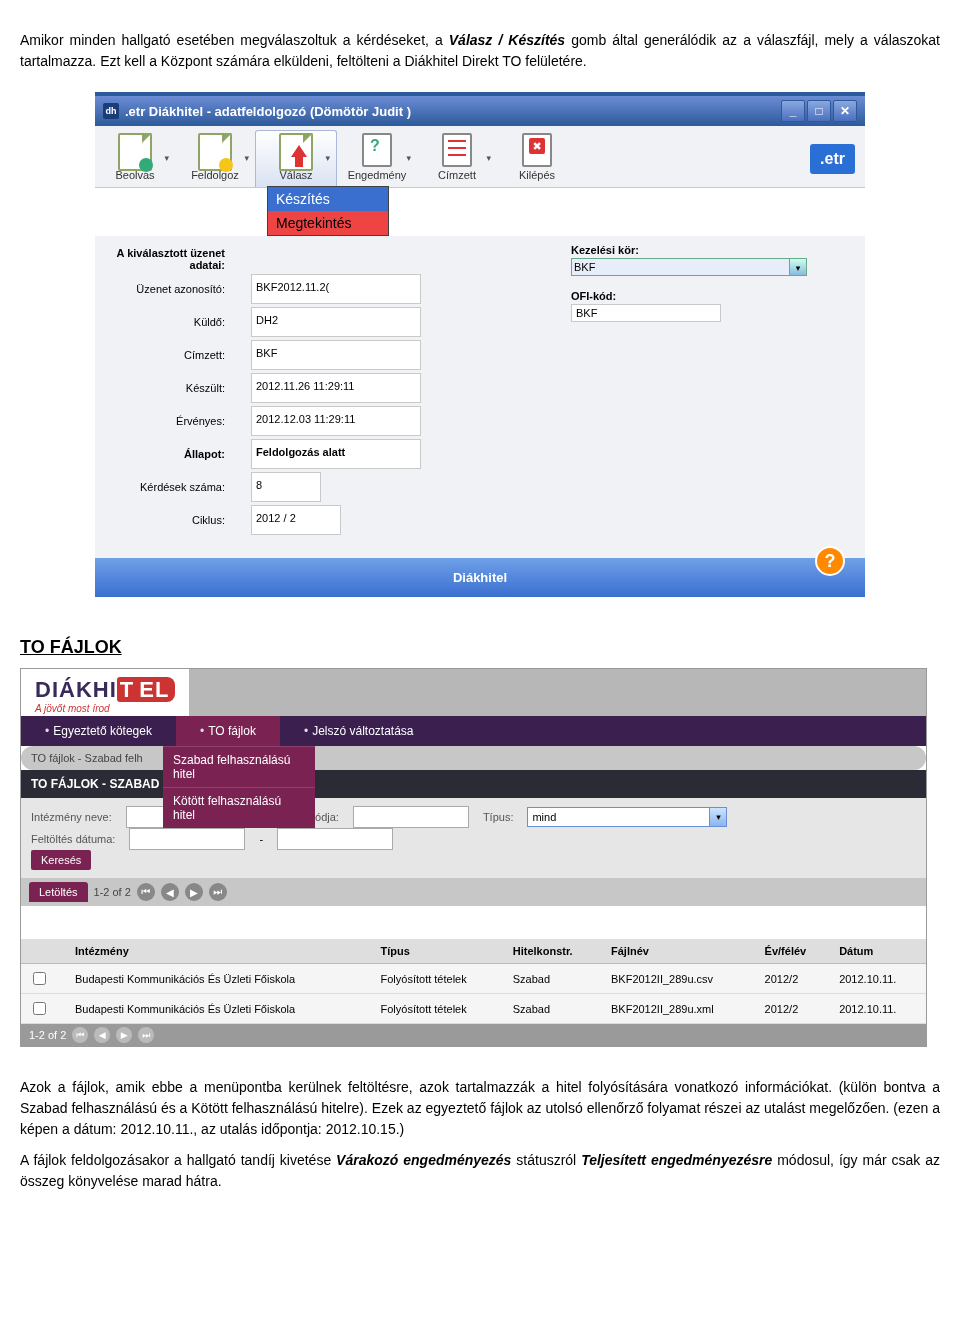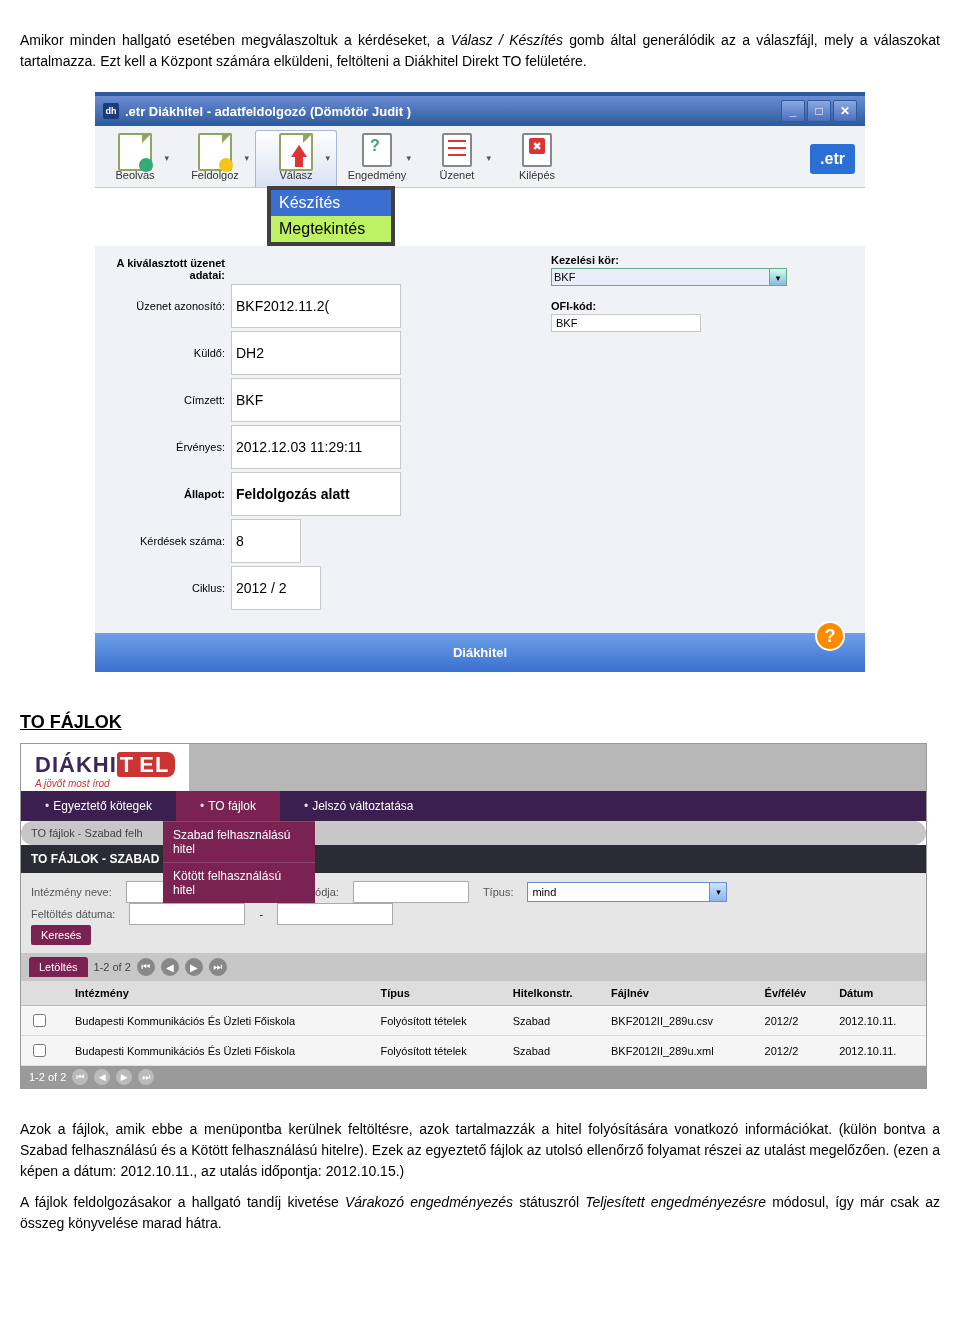--- a/index.html
+++ b/index.html
@@ -8,21 +8,21 @@
     font-family: Arial, sans-serif;
     font-size: 14px;
     background: #fff;
     width: 920px;
   }
   .para {
     text-align: justify;
     line-height: 1.5;
     margin: 10px 0;
   }
-  .bolditalic { font-weight: normal; font-style: italic; }
+  .bolditalic { font-weight: bold; font-style: italic; }
   .screenshot1 {
     margin: 20px auto;
     width: 770px;
     border-top: 4px solid #2c5a9a;
   }
   .titlebar {
     background: linear-gradient(#6c8cd4, #2c5a9a);
     color: #fff;
     padding: 4px 8px;
     display: flex;
@@ -64,29 +64,29 @@
   .arrow-up { width:0;height:0;border:8px solid transparent;border-bottom:12px solid #d33; position:absolute; left:10px; top:2px; }
   .arrow-up::after{content:"";position:absolute;left:-4px;top:12px;width:8px;height:10px;background:#d33;}
   .q-icon { width:26px;height:30px;border:2px solid #888;background:#fff;border-radius:2px;position:relative;margin:0 auto;}
   .q-icon::before{content:"?";position:absolute;left:6px;top:2px;color:#3a7;font-weight:bold;font-size:16px;}
   .list-icon{width:26px;height:30px;border:2px solid #888;background:#fff;border-radius:2px;position:relative;margin:0 auto;}
   .list-icon .l{height:2px;background:#d33;margin:5px 4px 0 4px;}
   .x-icon{width:26px;height:30px;border:2px solid #888;background:#fff;border-radius:2px;position:relative;margin:0 auto;}
   .x-icon::before{content:"✖";position:absolute;left:5px;top:3px;color:#fff;background:#d33;width:16px;height:16px;line-height:16px;text-align:center;font-size:11px;border-radius:2px;}
   .dropdown-menu {
     position: relative; margin-left: 172px; width: 120px; margin-top:-2px;
-    background:#bef264; border:4px solid #404040; font-size:16px; z-index:5;
+    background:#ef4444; border:1px solid #404040; font-size:14px; z-index:5;
   }
   .dropdown-menu .dm-item { padding:4px 8px; }
   .dropdown-menu .dm-item.sel { background:#3a6fcf; color:#fff; }
   .form-area { background:#f0f2f6; padding: 8px 10px 20px 10px; display:flex; position:relative; }
   .form-col { }
   .form-row { display:flex; align-items:center; margin:3px 0; }
   .form-row .lbl { width:120px; text-align:right; font-size:11px; padding-right:6px; }
-  .form-row .val { width: 160px; background:#fff; border:1px solid #c9c9c9; padding:13px 4px; font-size:14px; height:16px; }
+  .form-row .val { width: 160px; background:#fff; border:1px solid #c9c9c9; padding:6px 4px; font-size:11px; height:16px;margin-left:20px; }
   .form-row.bold-row .lbl, .form-row.bold-row .val { font-weight:bold; }
   .right-col { margin-left: 150px; }
   .right-col .lbl2 { font-size:11px; font-weight:bold; margin-bottom:2px; }
   .right-col .sel { width:230px; background:#e8eef9; border:1px solid #6a8; padding:2px; font-size:11px; position:relative; }
   .right-col .sel .dd { position:absolute; right:0; top:0; bottom:0; width:16px; background:linear-gradient(#cfe,#8bd); border-left:1px solid #6a8; text-align:center; font-size:9px; line-height:18px; }
   .right-col .field2 { width:140px; background:#fff; border:1px solid #c9c9c9; padding:2px 4px; font-size:11px; margin-top:2px; }
   .footer-bar { background:linear-gradient(#6fa0e8,#3a6fcf); color:#fff; text-align:center; padding:12px; font-weight:bold; font-size:13px; position:relative; }
   .help-icon { position:absolute; right:20px; top:-12px; width:26px;height:26px;background:#ff8a00;border-radius:50%;color:#fff;font-weight:bold;font-size:18px;display:flex;align-items:center;justify-content:center;border:2px solid #fff; }
 
   .section-title { font-size:18px; font-weight:bold; text-decoration:underline; margin: 40px 0 10px 0; }
@@ -117,21 +117,21 @@
   .band { background:#2b2b36; color:#fff; font-weight:bold; padding:7px 10px; font-size:12px; }
   .filters { background:#e6e6e6; padding:8px 10px; display:flex; flex-wrap:wrap; align-items:center; gap:0 14px; font-size:11px; }
   .filters .flabel { color:#555; }
   .filters input[type=text] { border:1px solid #aaa; background:#fff; height:18px; width:110px; font-size:11px; }
   .filters .typus { width:190px; border:1px solid #6a8ed8; background:#fff; position:relative; height:18px; padding:0 4px; line-height:18px; }
   .filters .typus .dd { position:absolute; right:0; top:0; bottom:0; width:16px; background:linear-gradient(#cde4ff,#8ab5ee); border-left:1px solid #6a8ed8; text-align:center; font-size:9px; line-height:18px; }
   .search-btn { background:#7a2252; color:#fff; padding:4px 10px; border-radius:2px; font-size:11px; }
   .pager { background:#c7c7c7; display:flex; align-items:center; padding:4px 8px; gap:6px; font-size:11px; color:#444; }
   .pager .tab { background:#7a2252; color:#fff; padding:4px 10px; border-radius:3px 3px 0 0; font-size:11px; }
   .pager .pbtn { width:18px;height:18px;border-radius:50%; background:#888; color:#fff; display:inline-flex;align-items:center;justify-content:center;font-size:10px; }
-  table.grid { width:100%; border-collapse:collapse; font-size:11px; }
+  table.grid { width:100%; border-collapse:collapse; font-size:11px;margin-top:33px; }
   table.grid th { background:#dedede; text-align:left; padding:6px 8px; font-weight:bold; border-bottom:1px solid #bbb; }
   table.grid td { background:#f5f5f5; padding:5px 8px; border-bottom:1px solid #ddd; }
   table.grid td.cb input { }
   .pager2 { background:#9a9a9a; display:flex; align-items:center; padding:3px 8px; gap:6px; font-size:11px; color:#fff; }
   .pager2 .pbtn { width:16px;height:16px;border-radius:50%; background:#bbb; color:#fff; display:inline-flex;align-items:center;justify-content:center;font-size:9px; }
 </style>
 </head>
 <body>
 
 <p class="para">
@@ -185,21 +185,21 @@
       <span class="chev">▾</span>
     </div>
     <div class="tbtn">
       <div class="ticon">
           <div class="list-icon">
             <div class="l"></div>
             <div class="l"></div>
             <div class="l"></div>
           </div>
         </div>
-      <span>Üzenet</span>
+      <span>Címzett</span>
       <span class="chev">▾</span>
     </div>
     <div class="tbtn">
       <div class="ticon">
           <div class="x-icon"></div>
         </div>
       <span>Kilépés</span>
     </div>
     <div class="etr-badge">.etr</div>
   </div>
@@ -216,20 +216,24 @@
           <div class="lbl">Üzenet azonosító:</div>
           <div class="val">BKF2012.11.2(</div>
         </div>
       <div class="form-row">
           <div class="lbl">Küldő:</div>
           <div class="val">DH2</div>
         </div>
       <div class="form-row">
           <div class="lbl">Címzett:</div>
           <div class="val">BKF</div>
+        </div>
+      <div class="form-row">
+          <div class="lbl">Készült:</div>
+          <div class="val">2012.11.26 11:29:11</div>
         </div>
       <div class="form-row">
           <div class="lbl">Érvényes:</div>
           <div class="val">2012.12.03 11:29:11</div>
         </div>
       <div class="form-row bold-row">
           <div class="lbl">Állapot:</div>
           <div class="val">Feldolgozás alatt</div>
         </div>
       <div class="form-row">

